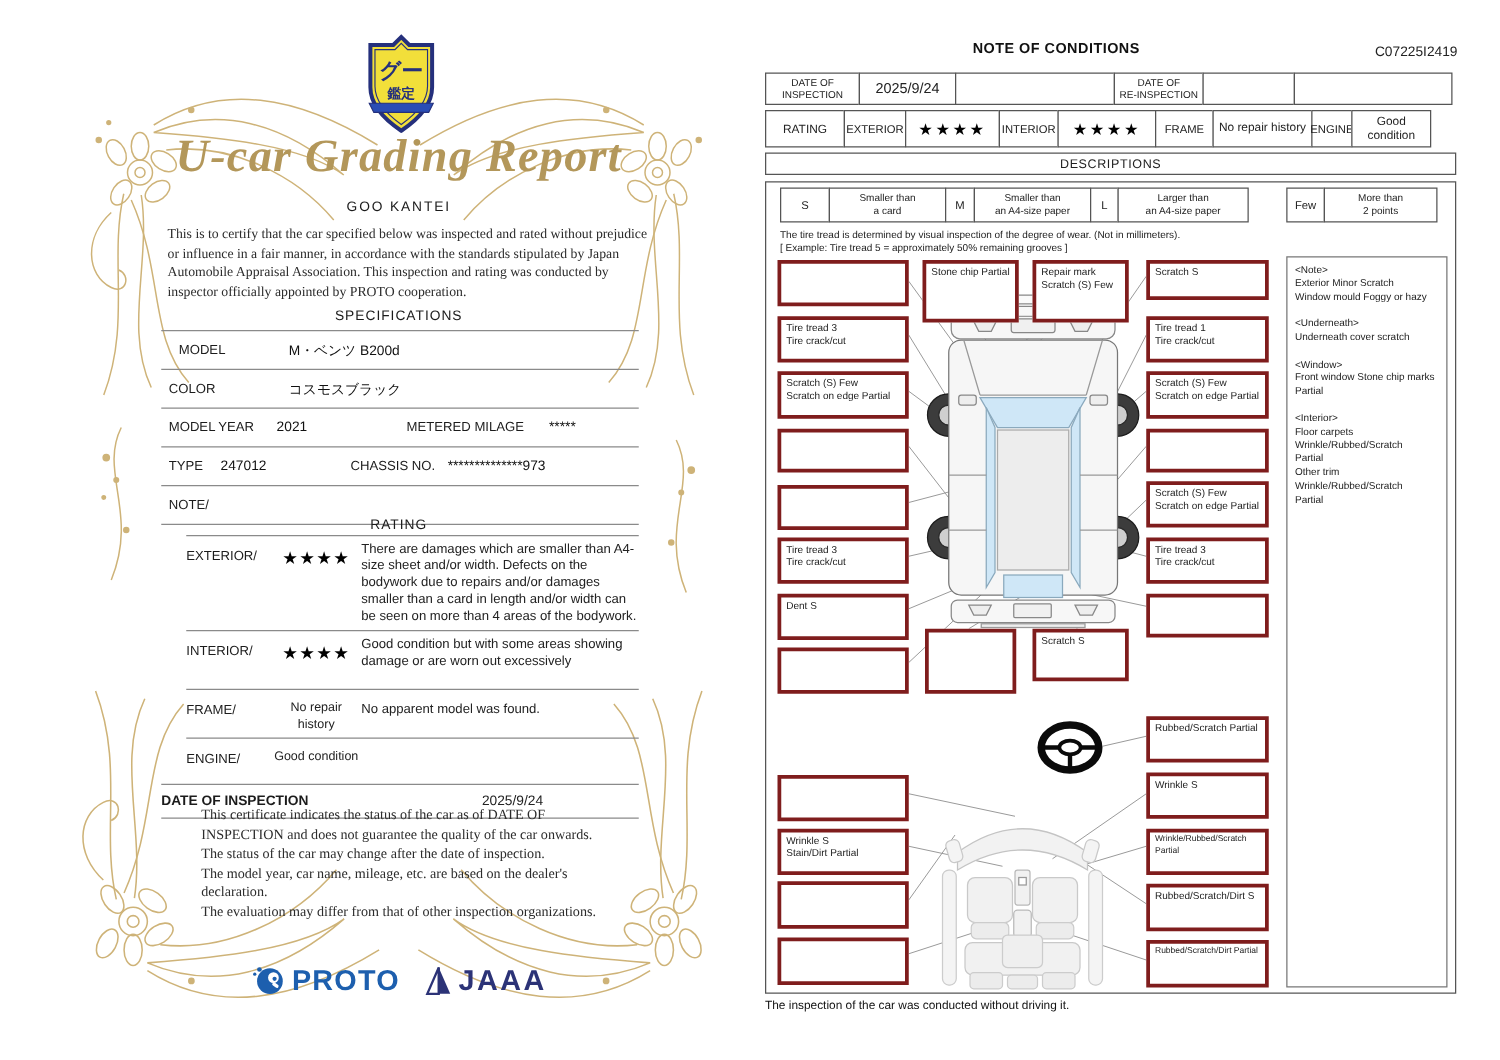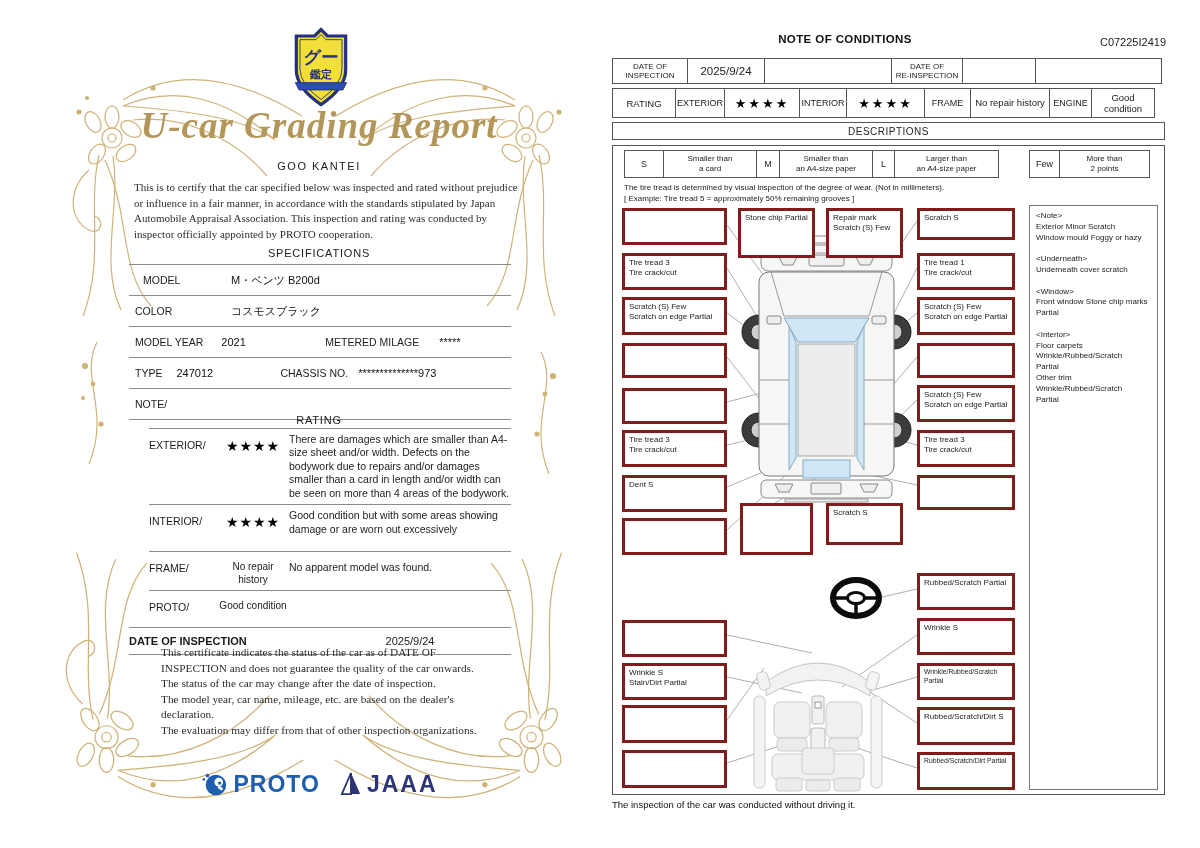--- a/index.html
+++ b/index.html
@@ -36,21 +36,21 @@
   .date-row{display:flex;align-items:center;height:26px;border-top:1px solid #8a8a8a;
       border-bottom:1px solid #8a8a8a;}
   .date-lbl{width:180px;font-size:11px;font-weight:bold;color:#1b1b1b;}
   .date-val{flex:1;text-align:center;font-size:11px;}
   .cert-disc{position:absolute;left:132px;top:627px;width:368px;margin:0;
       font-family:"Liberation Serif",serif;font-size:11.3px;line-height:1.38;color:#2c2c2c;}
   .logos{position:absolute;left:0;top:752px;width:580px;display:flex;justify-content:center;
       align-items:center;gap:20px;}
   .logo-proto{display:flex;align-items:center;gap:5px;color:#1d5fae;
       font-weight:bold;font-size:23px;letter-spacing:1px;}
-  .logo-jaaa{display:flex;align-items:center;gap:5px;color:#2c3377;
+  .logo-jaaa{display:flex;align-items:flex-end;gap:5px;color:#2c3377;
       font-weight:bold;font-size:23px;letter-spacing:2px;}
 
   
   #cond{position:absolute;left:610px;top:25px;width:558px;height:800px;background:#fff;
       font-size:9px;}
   .cond-title{position:absolute;left:0;top:8px;width:470px;text-align:center;
       font-size:11.5px;font-weight:bold;color:#111;letter-spacing:0.4px;}
   .cond-code{position:absolute;right:2px;top:11px;font-size:11px;color:#222;}
   .trow{position:absolute;display:flex;}
   .tcell{box-sizing:border-box;border:1px solid #555;margin-left:-1px;display:flex;
@@ -233,21 +233,21 @@
         <span class="rate-lbl">INTERIOR/</span>
         <span class="rate-grade stars">★★★★</span>
         <span class="rate-desc">Good condition but with some areas showing damage or are worn out excessively</span>
       </div>
       <div class="rate-row" style="min-height:30px;">
         <span class="rate-lbl">FRAME/</span>
         <span class="rate-grade">No repair history</span>
         <span class="rate-desc" style="padding-top:5px;">No apparent model was found.</span>
       </div>
       <div class="rate-row" style="min-height:28px;">
-        <span class="rate-lbl">PROTO/</span>
+        <span class="rate-lbl">ENGINE/</span>
         <span class="rate-grade">Good condition</span>
       </div>
       <div class="date-row">
         <span class="date-lbl">DATE OF INSPECTION</span>
         <span class="date-val">2025/9/24</span>
       </div>
     </div>
 
     <p class="cert-disc pre">This certificate indicates the status of the car as of DATE OF
 INSPECTION and does not guarantee the quality of the car onwards.
@@ -296,21 +296,21 @@
     </div>
 
     <div class="trow" style="left:2px;top:63px;">
       <div class="tcell" style="width:64px;height:30px;font-size:9.5px;">RATING</div>
       <div class="tcell" style="width:50px;height:30px;font-size:9px;">EXTERIOR</div>
       <div class="tcell starcell" style="width:76px;height:30px;">★★★★</div>
       <div class="tcell" style="width:48px;height:30px;font-size:9px;">INTERIOR</div>
       <div class="tcell starcell" style="width:79px;height:30px;">★★★★</div>
       <div class="tcell" style="width:47px;height:30px;font-size:9px;">FRAME</div>
       <div class="tcell" style="width:80px;height:30px;font-size:9.5px;line-height:1.2;">No repair history</div>
-      <div class="tcell" style="width:43px;height:30px;font-size:9px;">ENGINE</div>
+      <div class="tcell" style="width:33px;height:30px;font-size:9px;">ENGINE</div>
       <div class="tcell" style="width:64px;height:30px;font-size:9.5px;line-height:1.2;">Good condition</div>
     </div>
 
     <div class="desc-bar">DESCRIPTIONS</div>
 
     <div class="frame"></div>
 
     <div class="trow" style="left:14px;top:125px;">
       <div class="tcell legend-key" style="width:40px;height:28px;">S</div>
       <div class="tcell legend-desc pre" style="width:94px;height:28px;">Smaller than

